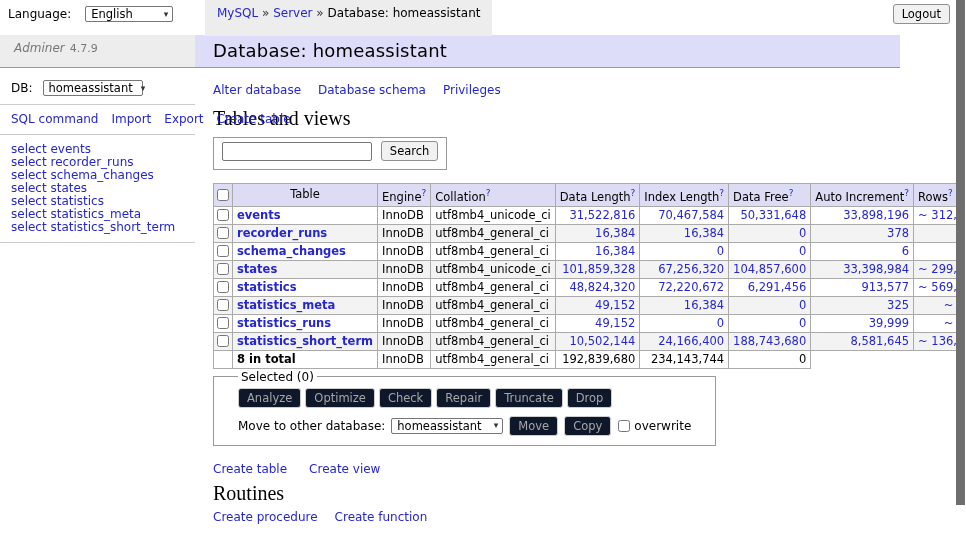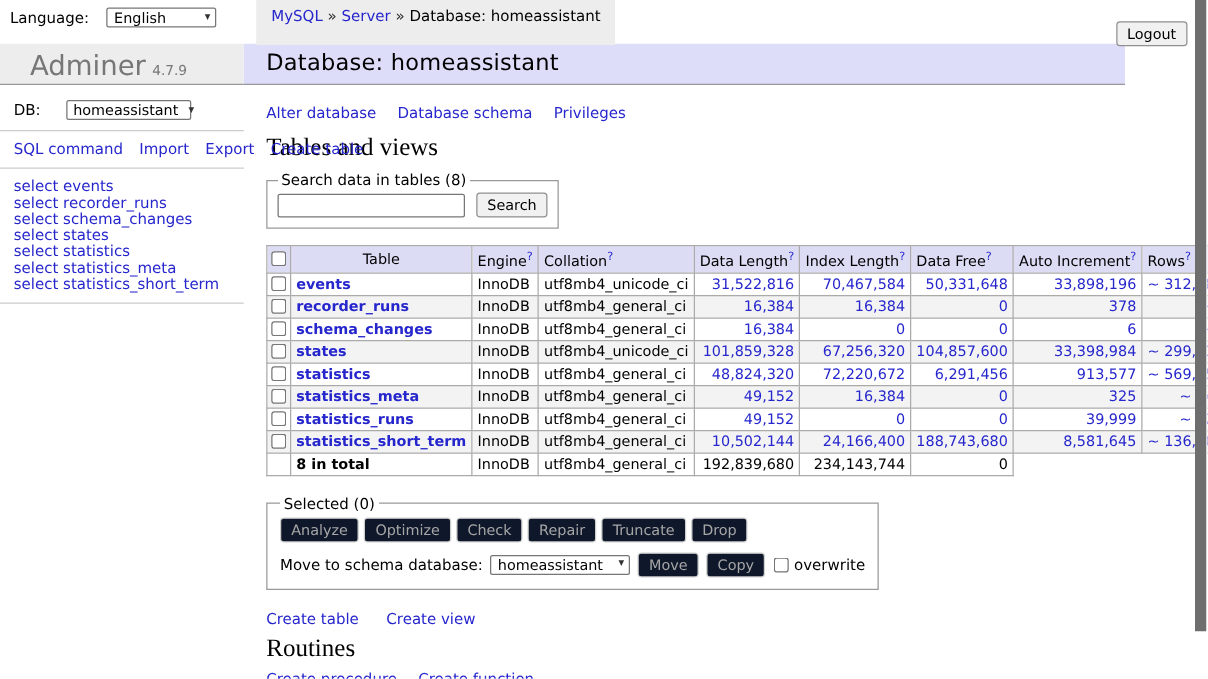--- a/index.html
+++ b/index.html
@@ -18,39 +18,39 @@
     border:1px solid #767676; background:#fff; height:16px; padding:0 4px 0 5px;
     font-size:11.5px; cursor:default; min-width:0; border-radius:2px;
   }
   .fake-select .arrow { margin-left:8px; font-size:9px; color:#333; line-height:1; }
   #language-select { width:88px; }
   #breadcrumb {
     position:absolute; left:205px; top:0; height:36px; line-height:27px;
     background:#ededed; padding:0 12px; white-space:nowrap; font-size:12px;
   }
   #breadcrumb .sep { color:#333; }
-  #logout-btn { position:absolute; top:17px; right:16px; }
+  #logout-btn { position:absolute; top:4px; right:16px; }
 
   .btn {
     font-family:inherit; font-size:11.5px; color:#000;
     background:#f1f1f1; border:1px solid #8f8f8f; border-radius:3px;
     padding:2px 8px; line-height:14px; cursor:pointer;
   }
   .btn:disabled { color:#a6a6a6; border-color:#cfcfcf; background:#0f172a; cursor:default; }
 
   
   #sidebar { position:absolute; left:0; top:0; width:195px; }
   #logo {
     margin-top:35px; height:33px; background:#ededed; border-bottom:1px solid #999;
     color:#777; padding:6px 0 0 14px; white-space:nowrap;
   }
-  #logo .name { font-size:22px;margin-left:10px; }
+  #logo .name { font-style:italic; font-size:12px; }
   #logo .ver  { font-size:11px; margin-left:5px; }
   .side-inner { padding:12px 0 0 11px; }
-  .db-row { display:flex; align-items:center; gap:20px;text-align:right; }
+  .db-row { display:flex; align-items:center; gap:10px;text-align:right; }
   #db-select { width:100px; }
   .side-hr { border:none; border-top:1px solid #ccc; margin:8px 0; width:195px; margin-left:-11px; }
   #action-links { line-height:13px; width:172px; }
   #action-links a { margin-right:13px; white-space:nowrap; }
   #table-links a { display:block; line-height:13px; white-space:nowrap; }
 
   
   #main { margin-left:195px; }
   #page-title {
     margin:35px 66px 0 0; height:33px; line-height:32px;
@@ -85,21 +85,21 @@
   td.chk, th.chk { text-align:center; padding:1px 2px; }
   input[type=checkbox] { width:12px; height:12px; margin:1px; vertical-align:middle; }
   td.name a { font-weight:bold; }
   td.num { text-align:right;margin-left:34px; }
   td.num a { color:#2626cd; }
   tbody tr:nth-child(even) td { background:#f3f3f3; }
   tfoot td { background:#fff; }
   tfoot td.lbl { font-weight:bold; }
   tfoot td.num { color:#000; text-align:right; }
 
-  #selected-fieldset { margin-top:15px; padding:4px 10px 9px; }
+  #selected-fieldset { margin-top:1px; padding:4px 24px 9px; }
   .btn-row .btn { margin-right:4px; }
   .move-row { margin-top:8px; display:flex; align-items:center; gap:6px; font-size:12px; }
   #move-db-select { width:112px; }
   .move-row label { display:flex; align-items:center; gap:3px; }
 
   .create-links { margin-top:16px; }
   .create-links a { margin-right:22px; }
   .sub-links { margin-top:7px; }
   .sub-links a { margin-right:17px; }
   #routines-heading { margin-top:8px; }
@@ -153,21 +153,20 @@
 
 <div id="main">
   <h2 id="page-title">Database: homeassistant</h2>
   <div class="content">
     <div class="links-row" id="subnav"><a>Alter database</a><a>Database schema</a><a>Privileges</a></div>
 
     <h3 id="tables-heading">Tables and views</h3>
 
     <div>
       <fieldset id="search-fieldset">
-        <legend>Search data in tables (8)</legend>
         <input id="search-input" type="text" value="" style="">
         <button class="btn" id="search-btn">Search</button>
       </fieldset>
     </div>
 
     <table id="tables-table">
         <colgroup>
           <col style="width: 20px;">
           <col style="width: 118px;">
           <col style="width: 44px;">
@@ -292,21 +291,21 @@
             <td class="num">0</td>
           </tr>
         </tfoot>
       </table>
 
     <div>
       <fieldset id="selected-fieldset">
         <legend>Selected (0)</legend>
         <div class="btn-row" id="bulk-buttons"><button class="btn" disabled="">Analyze</button><button class="btn" disabled="">Optimize</button><button class="btn" disabled="">Check</button><button class="btn" disabled="">Repair</button><button class="btn" disabled="">Truncate</button><button class="btn" disabled="">Drop</button></div>
         <div class="move-row">
-          <span>Move to schema database:</span>
+          <span>Move to other database:</span>
           <span class="fake-select" id="move-db-select">
             <span>homeassistant</span>
             <span class="arrow">▾</span>
           </span>
           <button class="btn" disabled="">Move</button>
           <button class="btn" disabled="">Copy</button>
           <label>
             <input type="checkbox" style="">
             <span>overwrite</span>
           </label>

